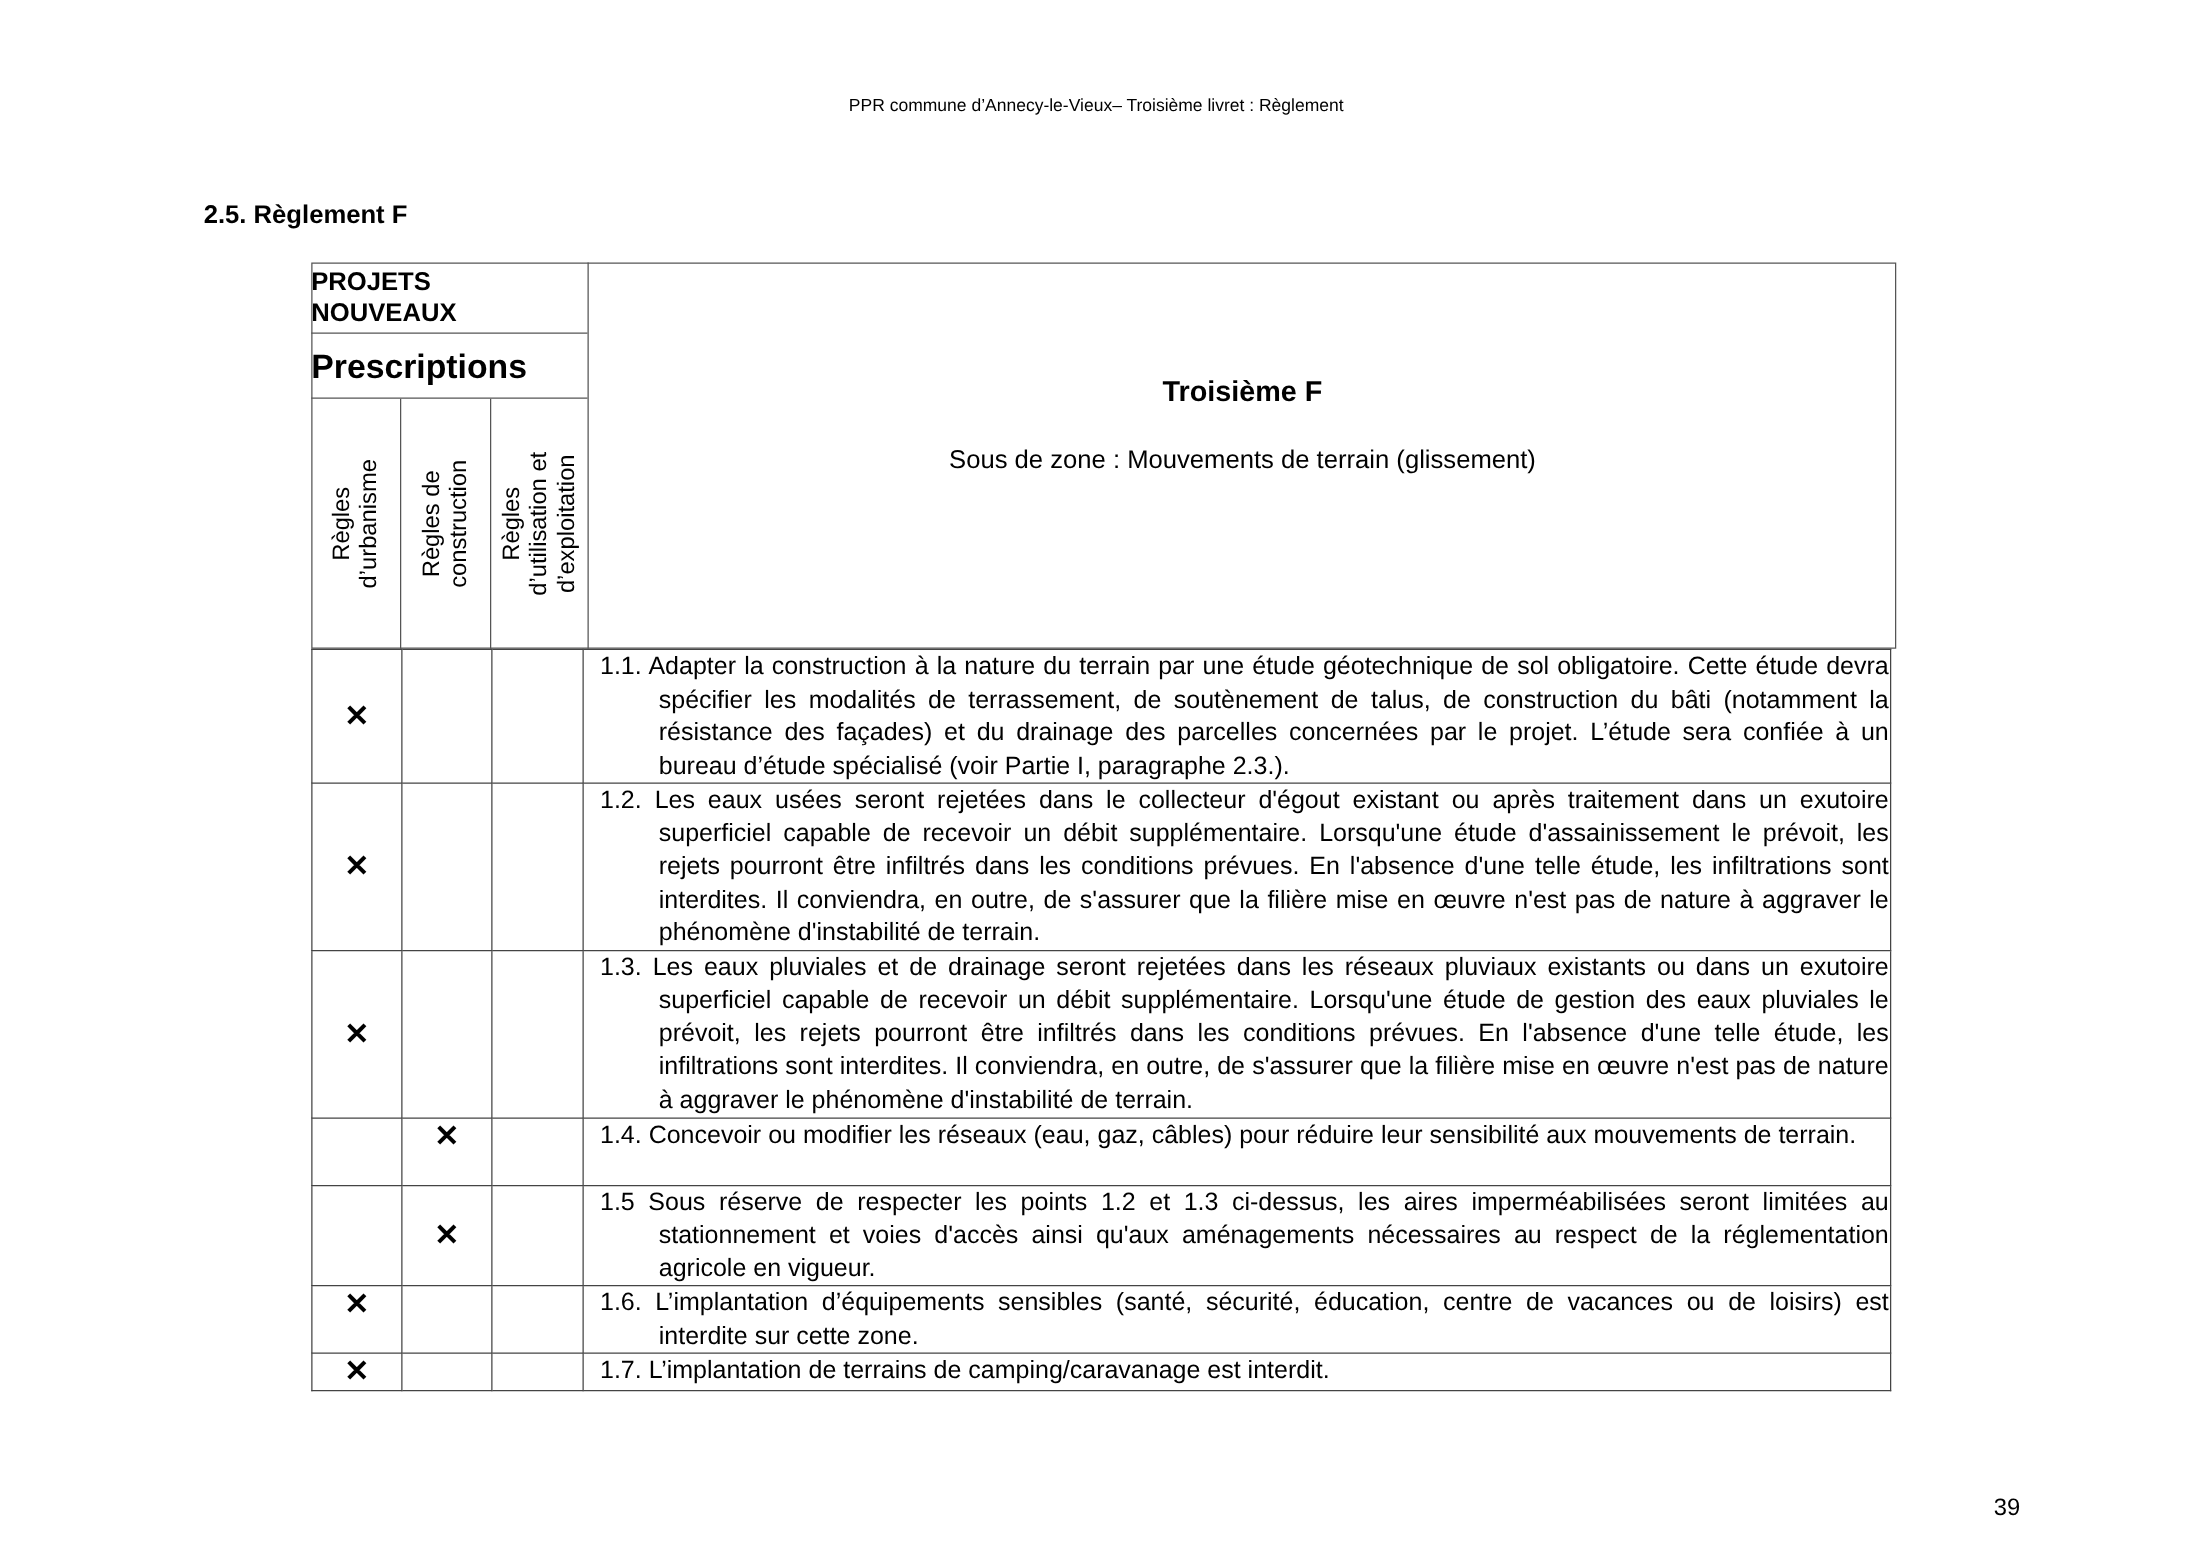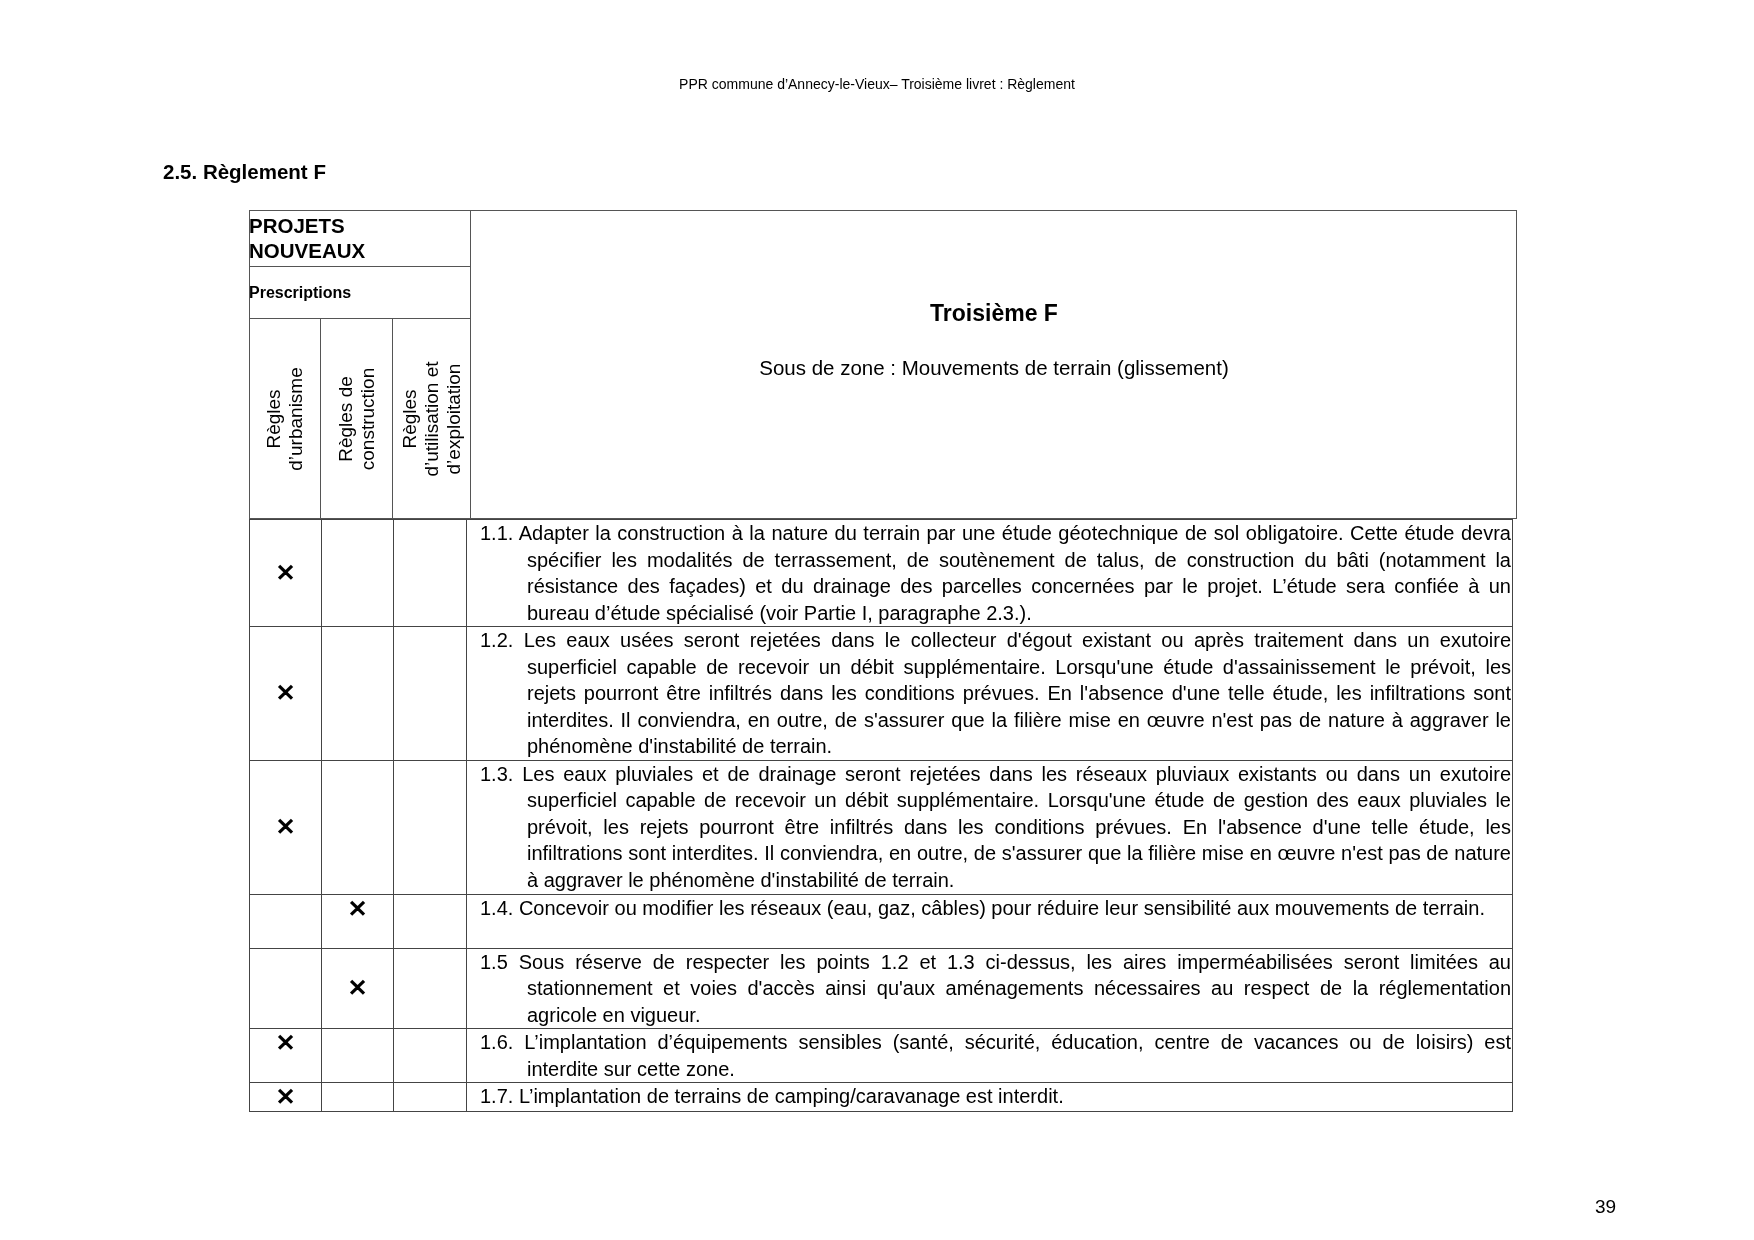--- a/index.html
+++ b/index.html
@@ -8,21 +8,21 @@
   .abs { position:absolute; }
   #running-header { left:0; width:1754px; top:76px; text-align:center; font-size:14px; }
   #section-title { left:163px; top:160px; font-size:20.5px; font-weight:bold; }
   #page-number { left:1595px; top:1196px; font-size:19px; }
 
   
   #hdr { left:249px; top:210px; width:1268px; height:309px; border:1.5px solid #555; box-sizing:border-box; }
   #hdr-left { left:249px; top:210px; width:222px; height:309px; border-right:1.5px solid #555; box-sizing:border-box; }
   .hl-cell { position:absolute; left:0; width:100%; box-sizing:border-box; text-align:left; font-weight:bold; }
   #projets { top:0; height:57px; border-bottom:1.5px solid #555; font-size:20.5px; line-height:25px; padding-top:3px; }
-  #prescriptions { top:57px; height:52px; border-bottom:1.5px solid #555; font-size:16px; line-height:52px; }
+  #prescriptions { top:57px; height:52px; border-bottom:1.5px solid #555; font-size:27px; line-height:52px; }
   .vcol { position:absolute; top:109px; height:200px; box-sizing:border-box; }
   .vcol .vt { position:absolute; left:50%; top:50%; transform:translate(-50%,-50%) rotate(-90deg);
               white-space:nowrap; text-align:center; font-size:19px; line-height:22px; font-weight:normal; }
   #vc1 { left:0; width:72px; border-right:1.5px solid #555; }
   #vc2 { left:72px; width:72px; border-right:1.5px solid #555; }
   #vc3 { left:144px; width:78px; }
 
   #hdr-right { left:471px; top:210px; width:1046px; height:309px; text-align:center; }
   #rg-title { position:absolute; left:0; width:100%; top:90px; font-size:23px; font-weight:bold; }
   #rg-type { position:absolute; left:0; width:100%; top:146px; font-size:20.5px; }

